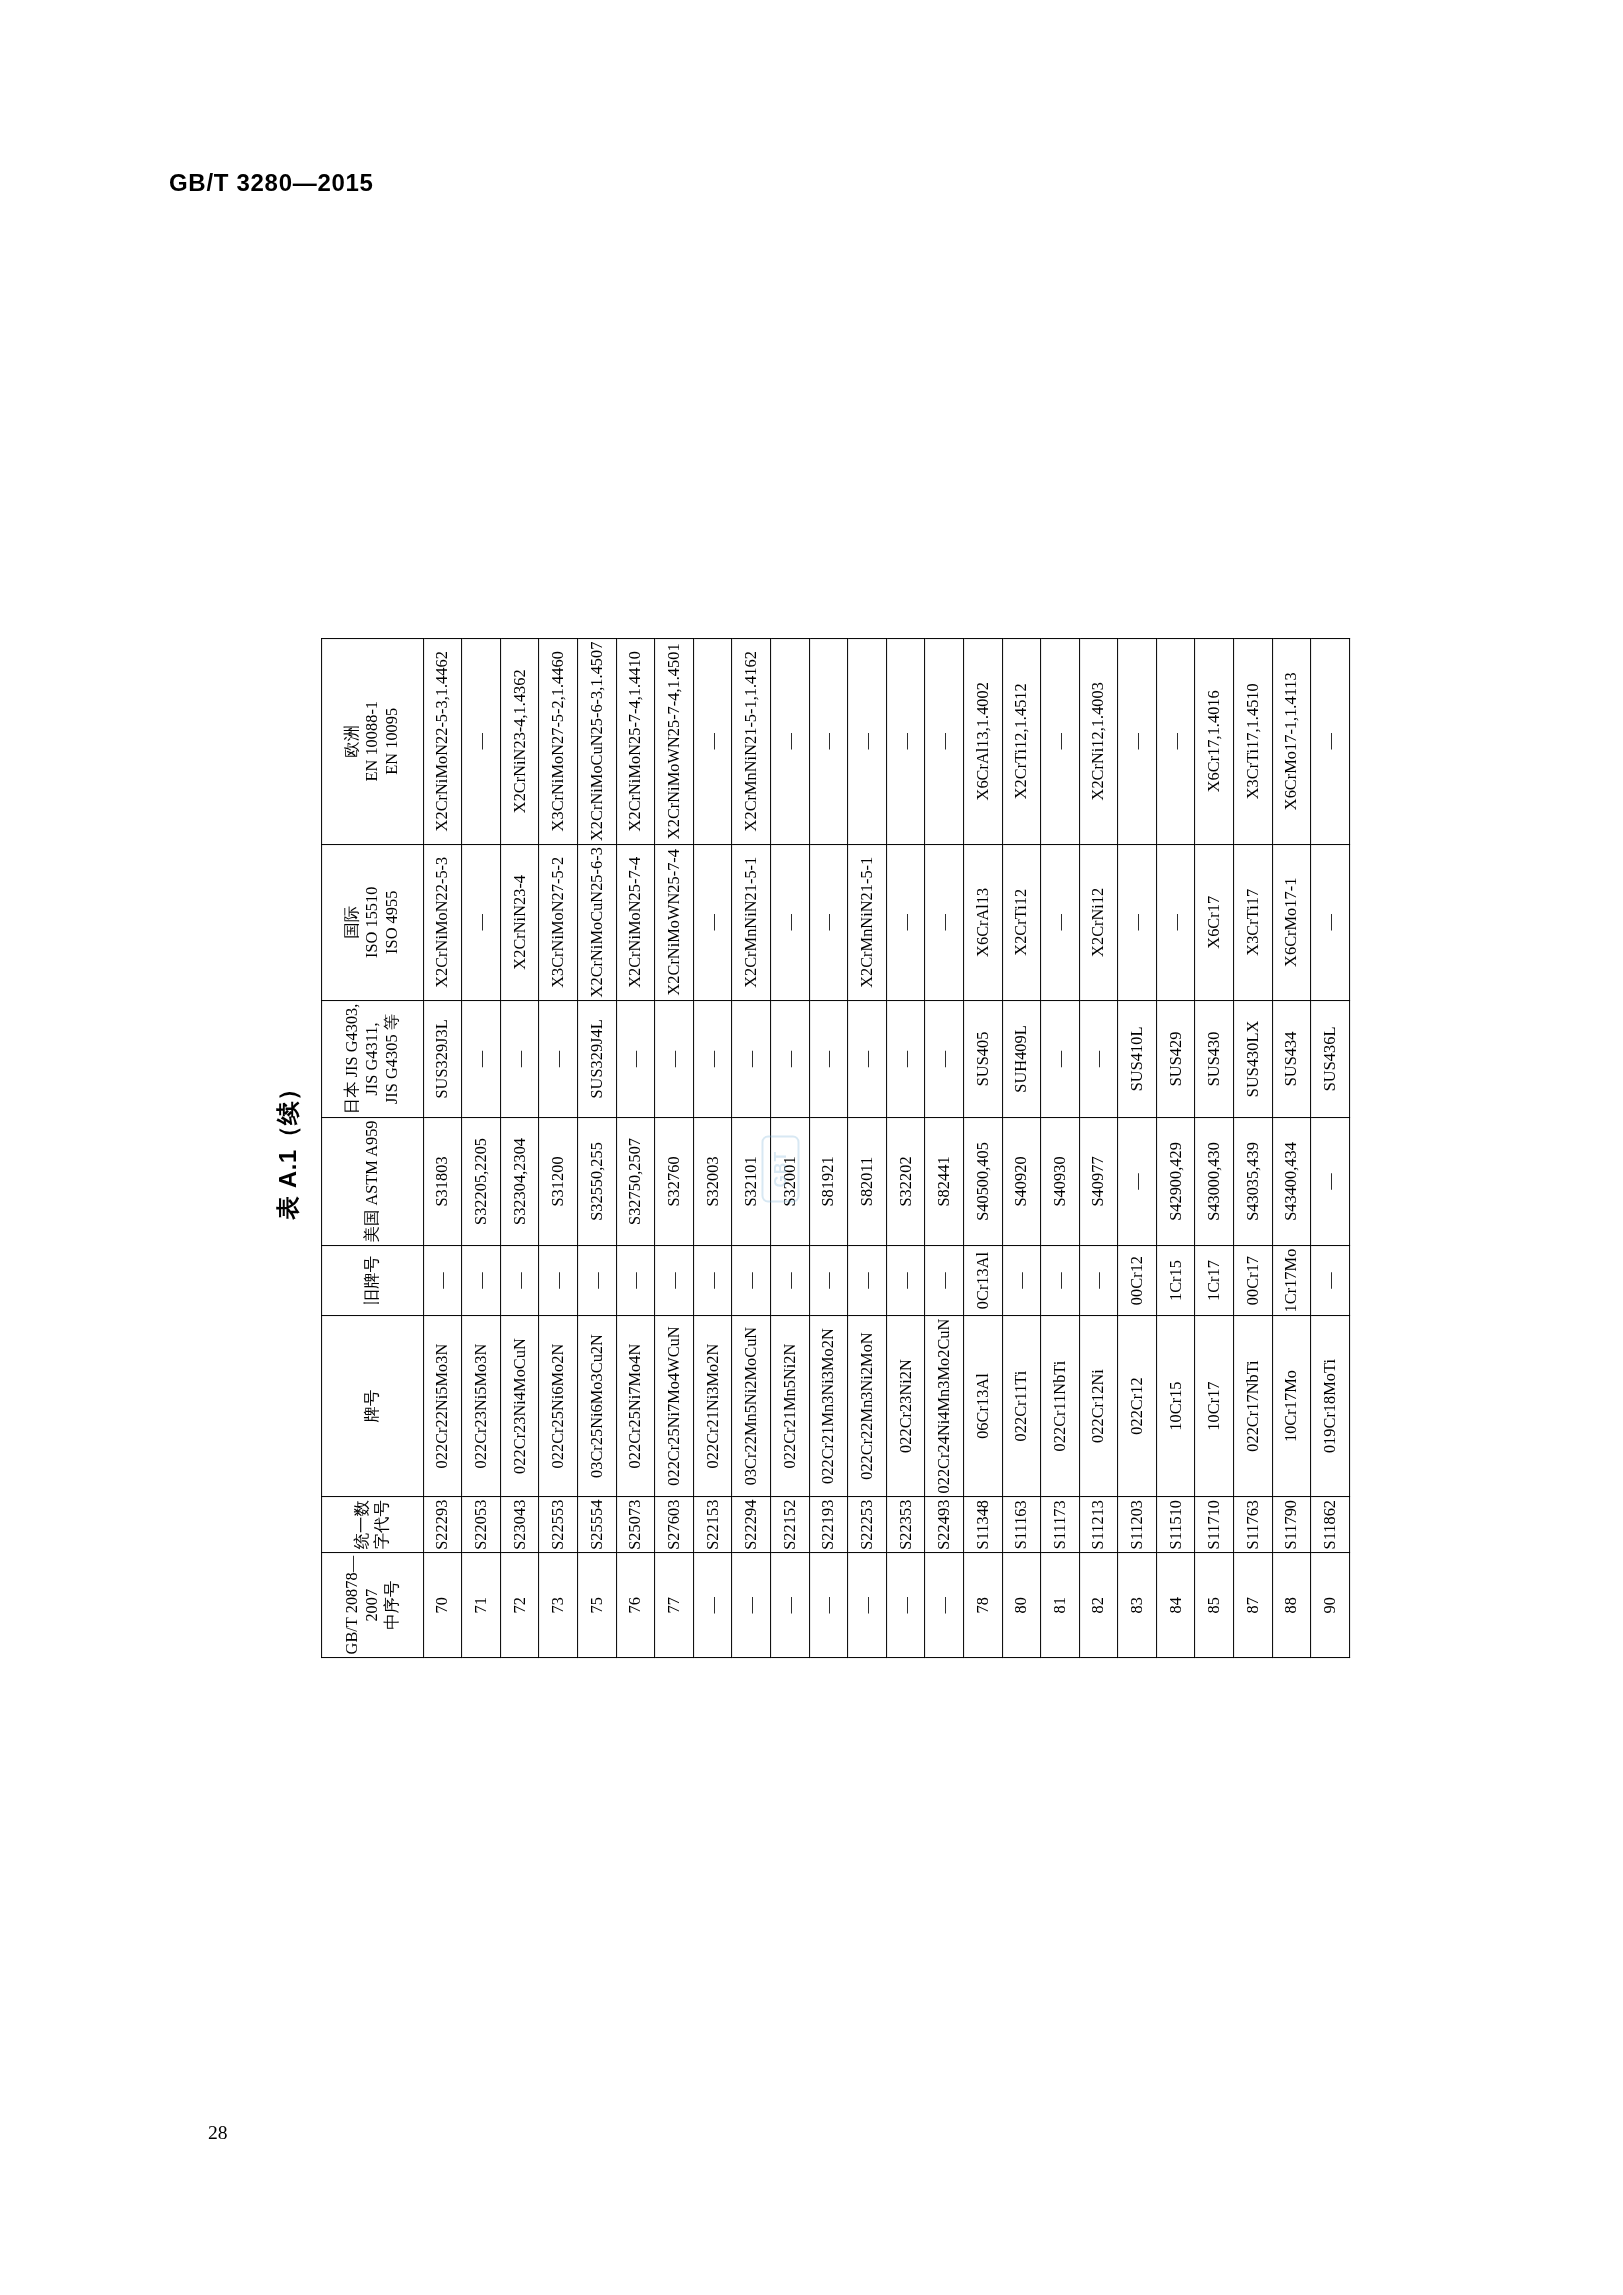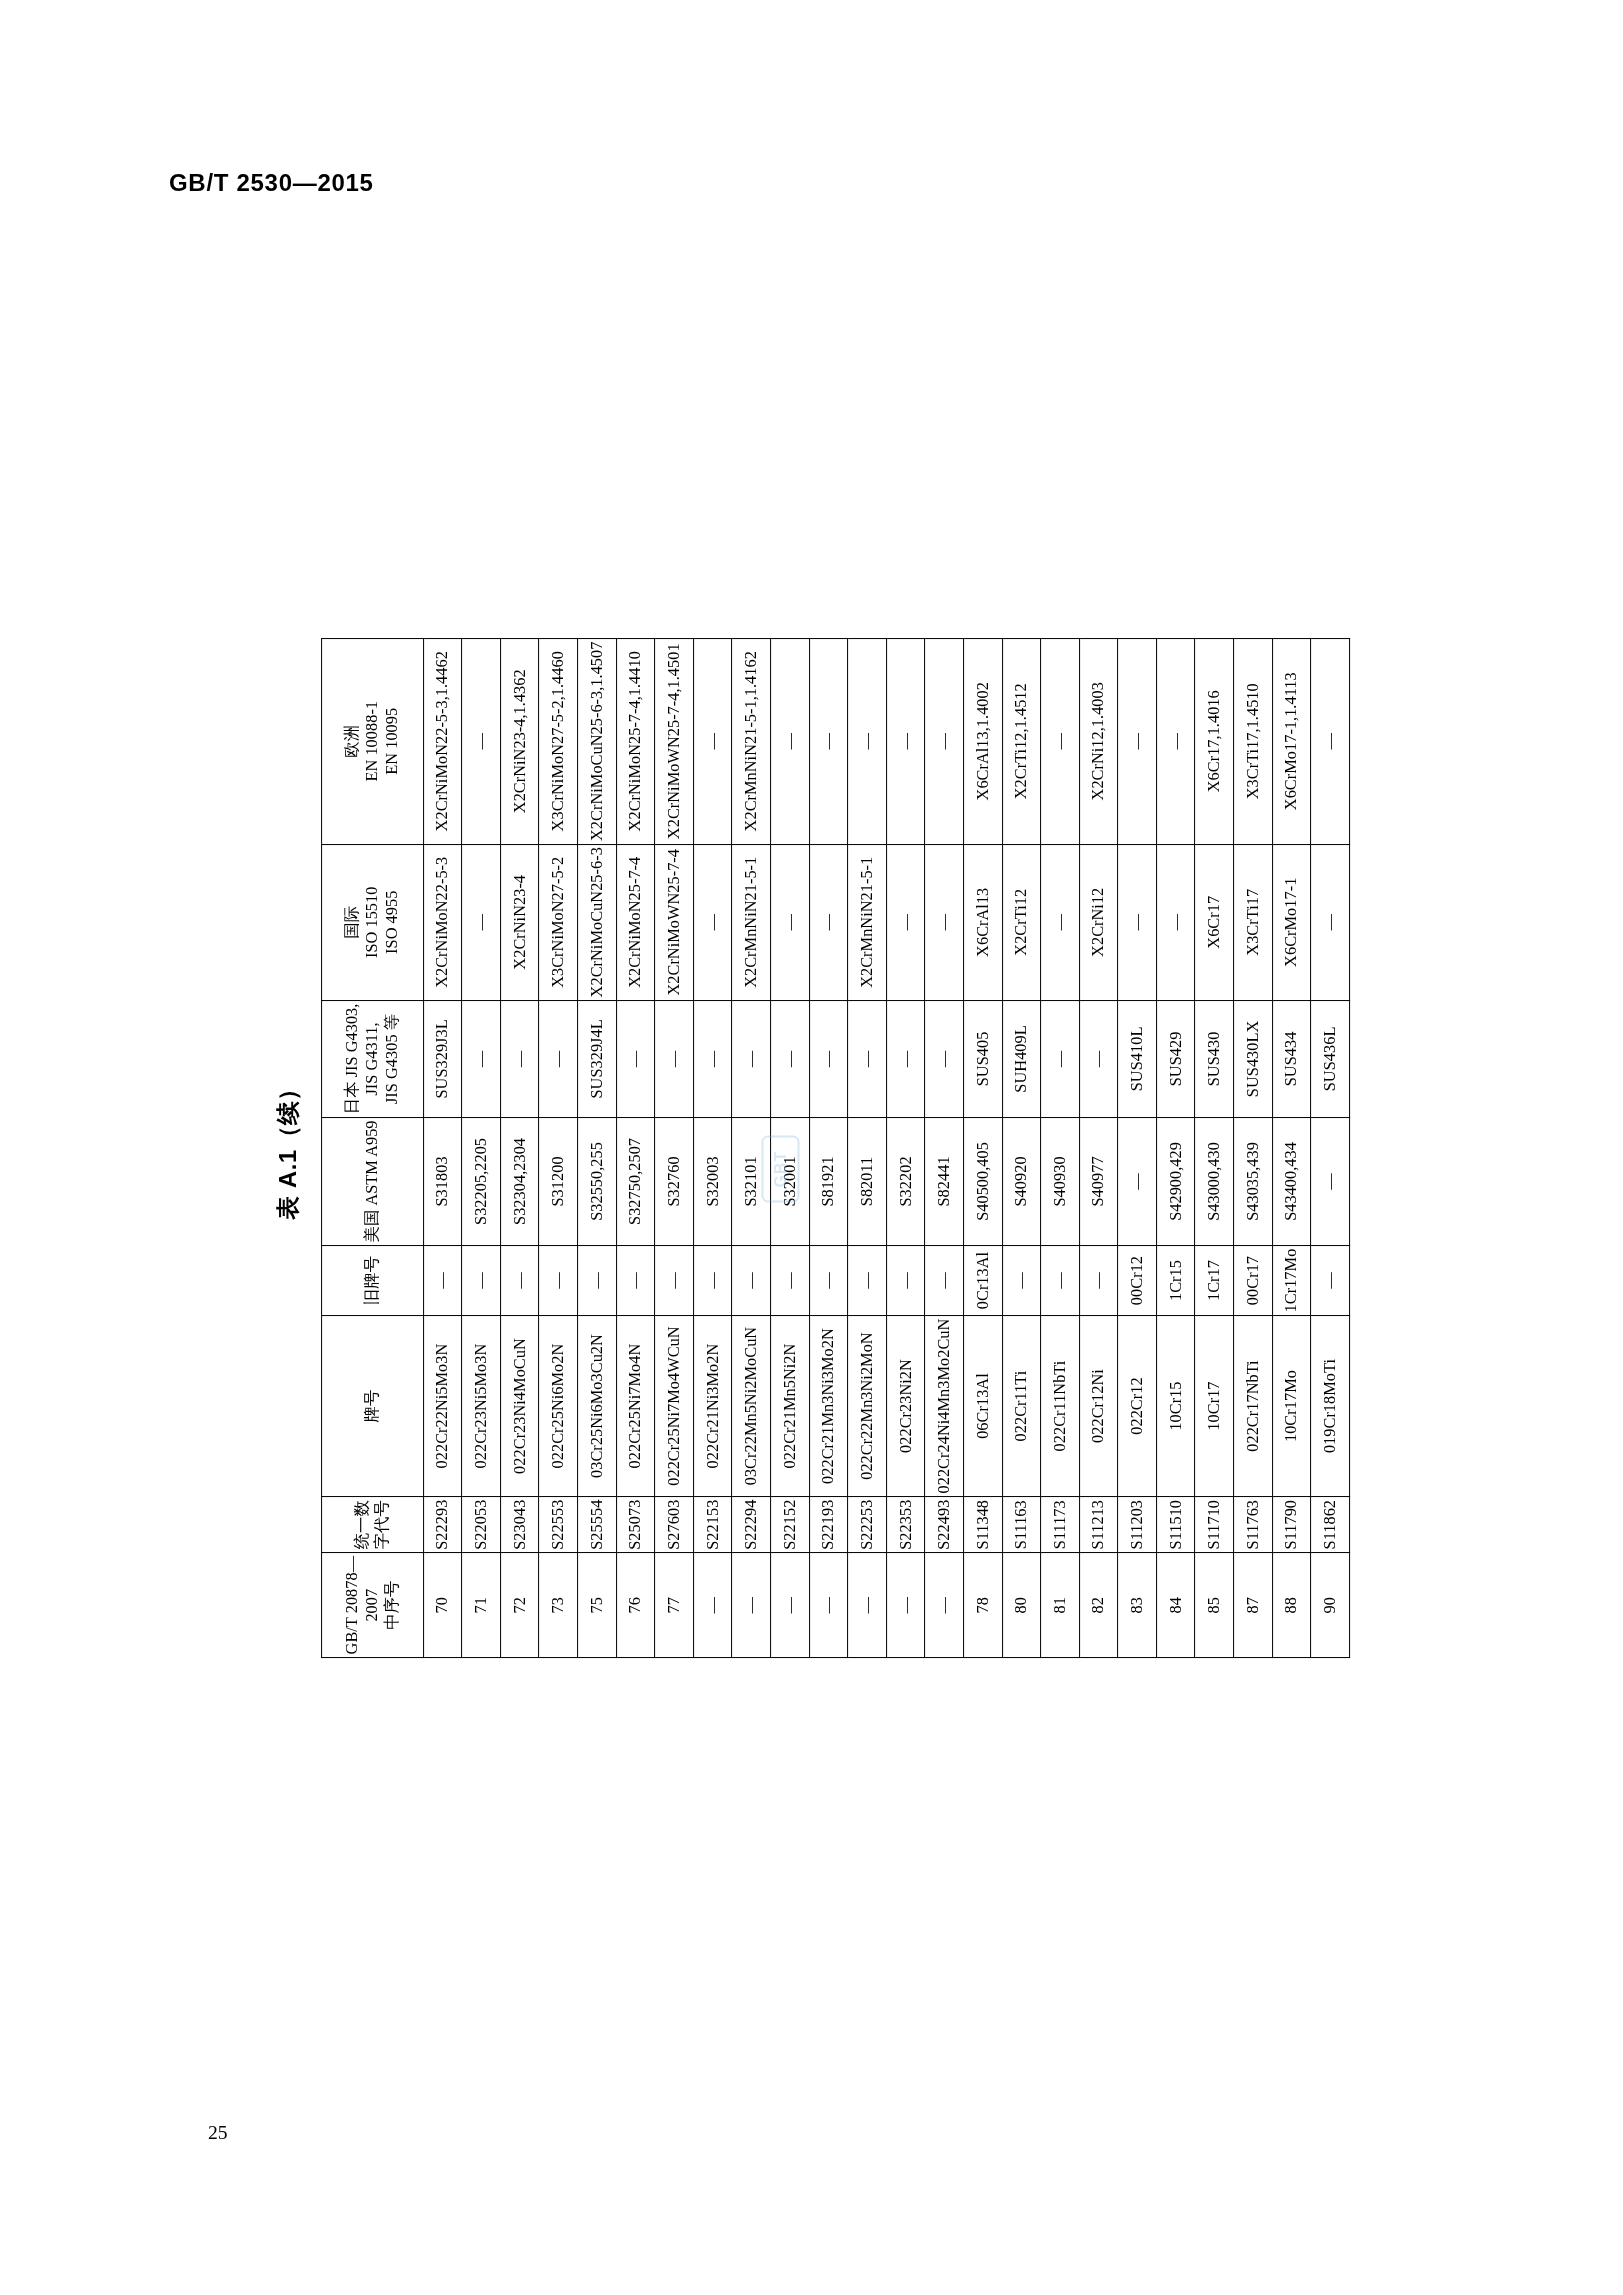--- a/index.html
+++ b/index.html
@@ -129,21 +129,21 @@
     justify-content: center;
     letter-spacing: 1.3px;
     transform: rotate(-90deg);
   }
 </style>
 </head>
 <body>
 
 <div class="page">
 
-  <div class="header-std">GB/T 2530—2015</div>
+  <div class="header-std">GB/T 3280—2015</div>
 
   <div class="rot-wrap">
     <div class="rot-inner">
 
       <div class="table-caption">表 A.1（续）</div>
 
       <table class="main">
         <thead>
           <tr>
             <th class="c0 hdr-lines">
@@ -425,16 +425,16 @@
         </tbody>
       </table>
 
     </div>
   </div>
 
   <div class="watermark">
     <div class="wm-box">GBT</div>
   </div>
 
-  <div class="page-number">25</div>
+  <div class="page-number">28</div>
 
 </div>
 
 
 </body></html>

